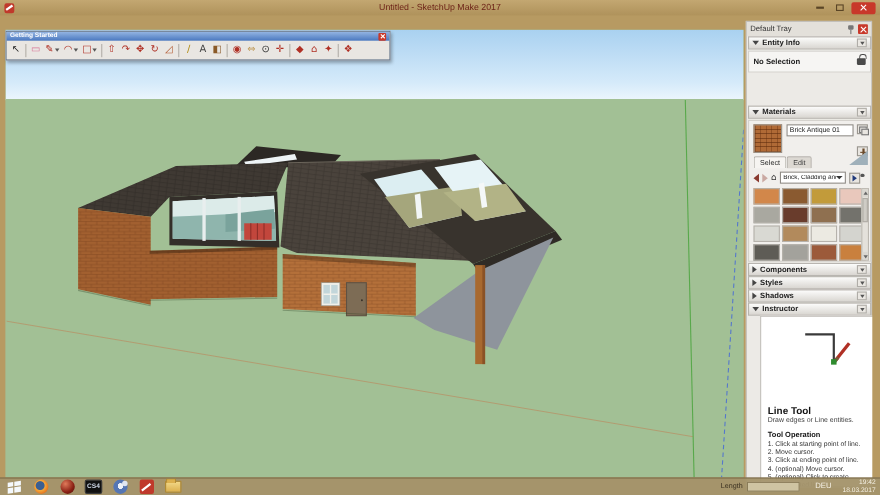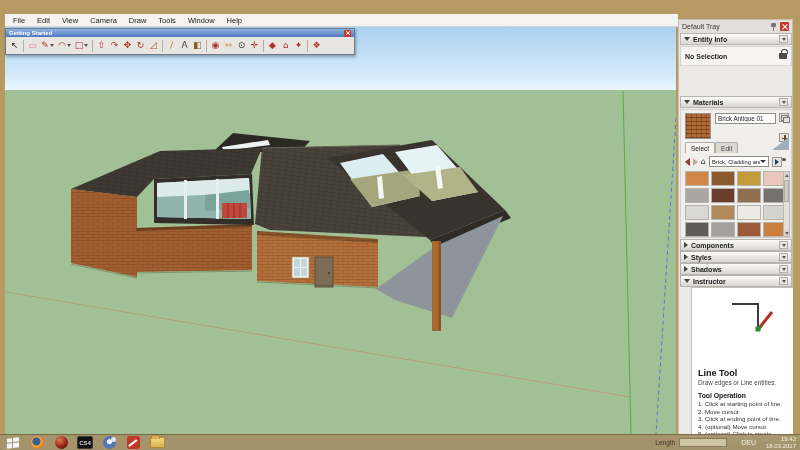--- a/index.html
+++ b/index.html
@@ -106,31 +106,34 @@
 .deu{font-size:7px;color:#f6f2e6;margin:0 10px 0 14px}
 .clock{text-align:right;font-size:6px;line-height:7px;color:#f6f2e6}
 
 .edge{background:#b79a62}
 </style>
 </head>
 <body>
 
 <div id="screen">
 
-
-  <div class="abs menubar">
-    <span class="menu-item">File</span>
-    <span class="menu-item">Edit</span>
-    <span class="menu-item">View</span>
-    <span class="menu-item">Camera</span>
-    <span class="menu-item">Draw</span>
-    <span class="menu-item">Tools</span>
-    <span class="menu-item">Window</span>
-    <span class="menu-item">Help</span>
+  <div class="abs titlebar">
+    <div class="app-ico"></div>
+    <div class="title-text">Untitled - SketchUp Make 2017</div>
+    <div class="winbtns">
+      <div class="btn-min">
+          <i></i>
+        </div>
+      <div class="btn-max">
+          <i></i>
+        </div>
+      <div class="btn-close xg"></div>
+    </div>
   </div>
+
 
   <div class="abs viewport">
     <svg width="671" height="407" viewBox="0 0 671 407">
       <defs>
         <linearGradient id="sky" x1="0" y1="0" x2="0" y2="1">
           <stop offset="0" stop-color="#a9d1f0"></stop>
             <stop offset="0.75" stop-color="#d5eafa"></stop>
             <stop offset="1" stop-color="#ecf6fd"></stop>
         </linearGradient>
         <pattern id="bk" width="10" height="6" patternUnits="userSpaceOnUse">

